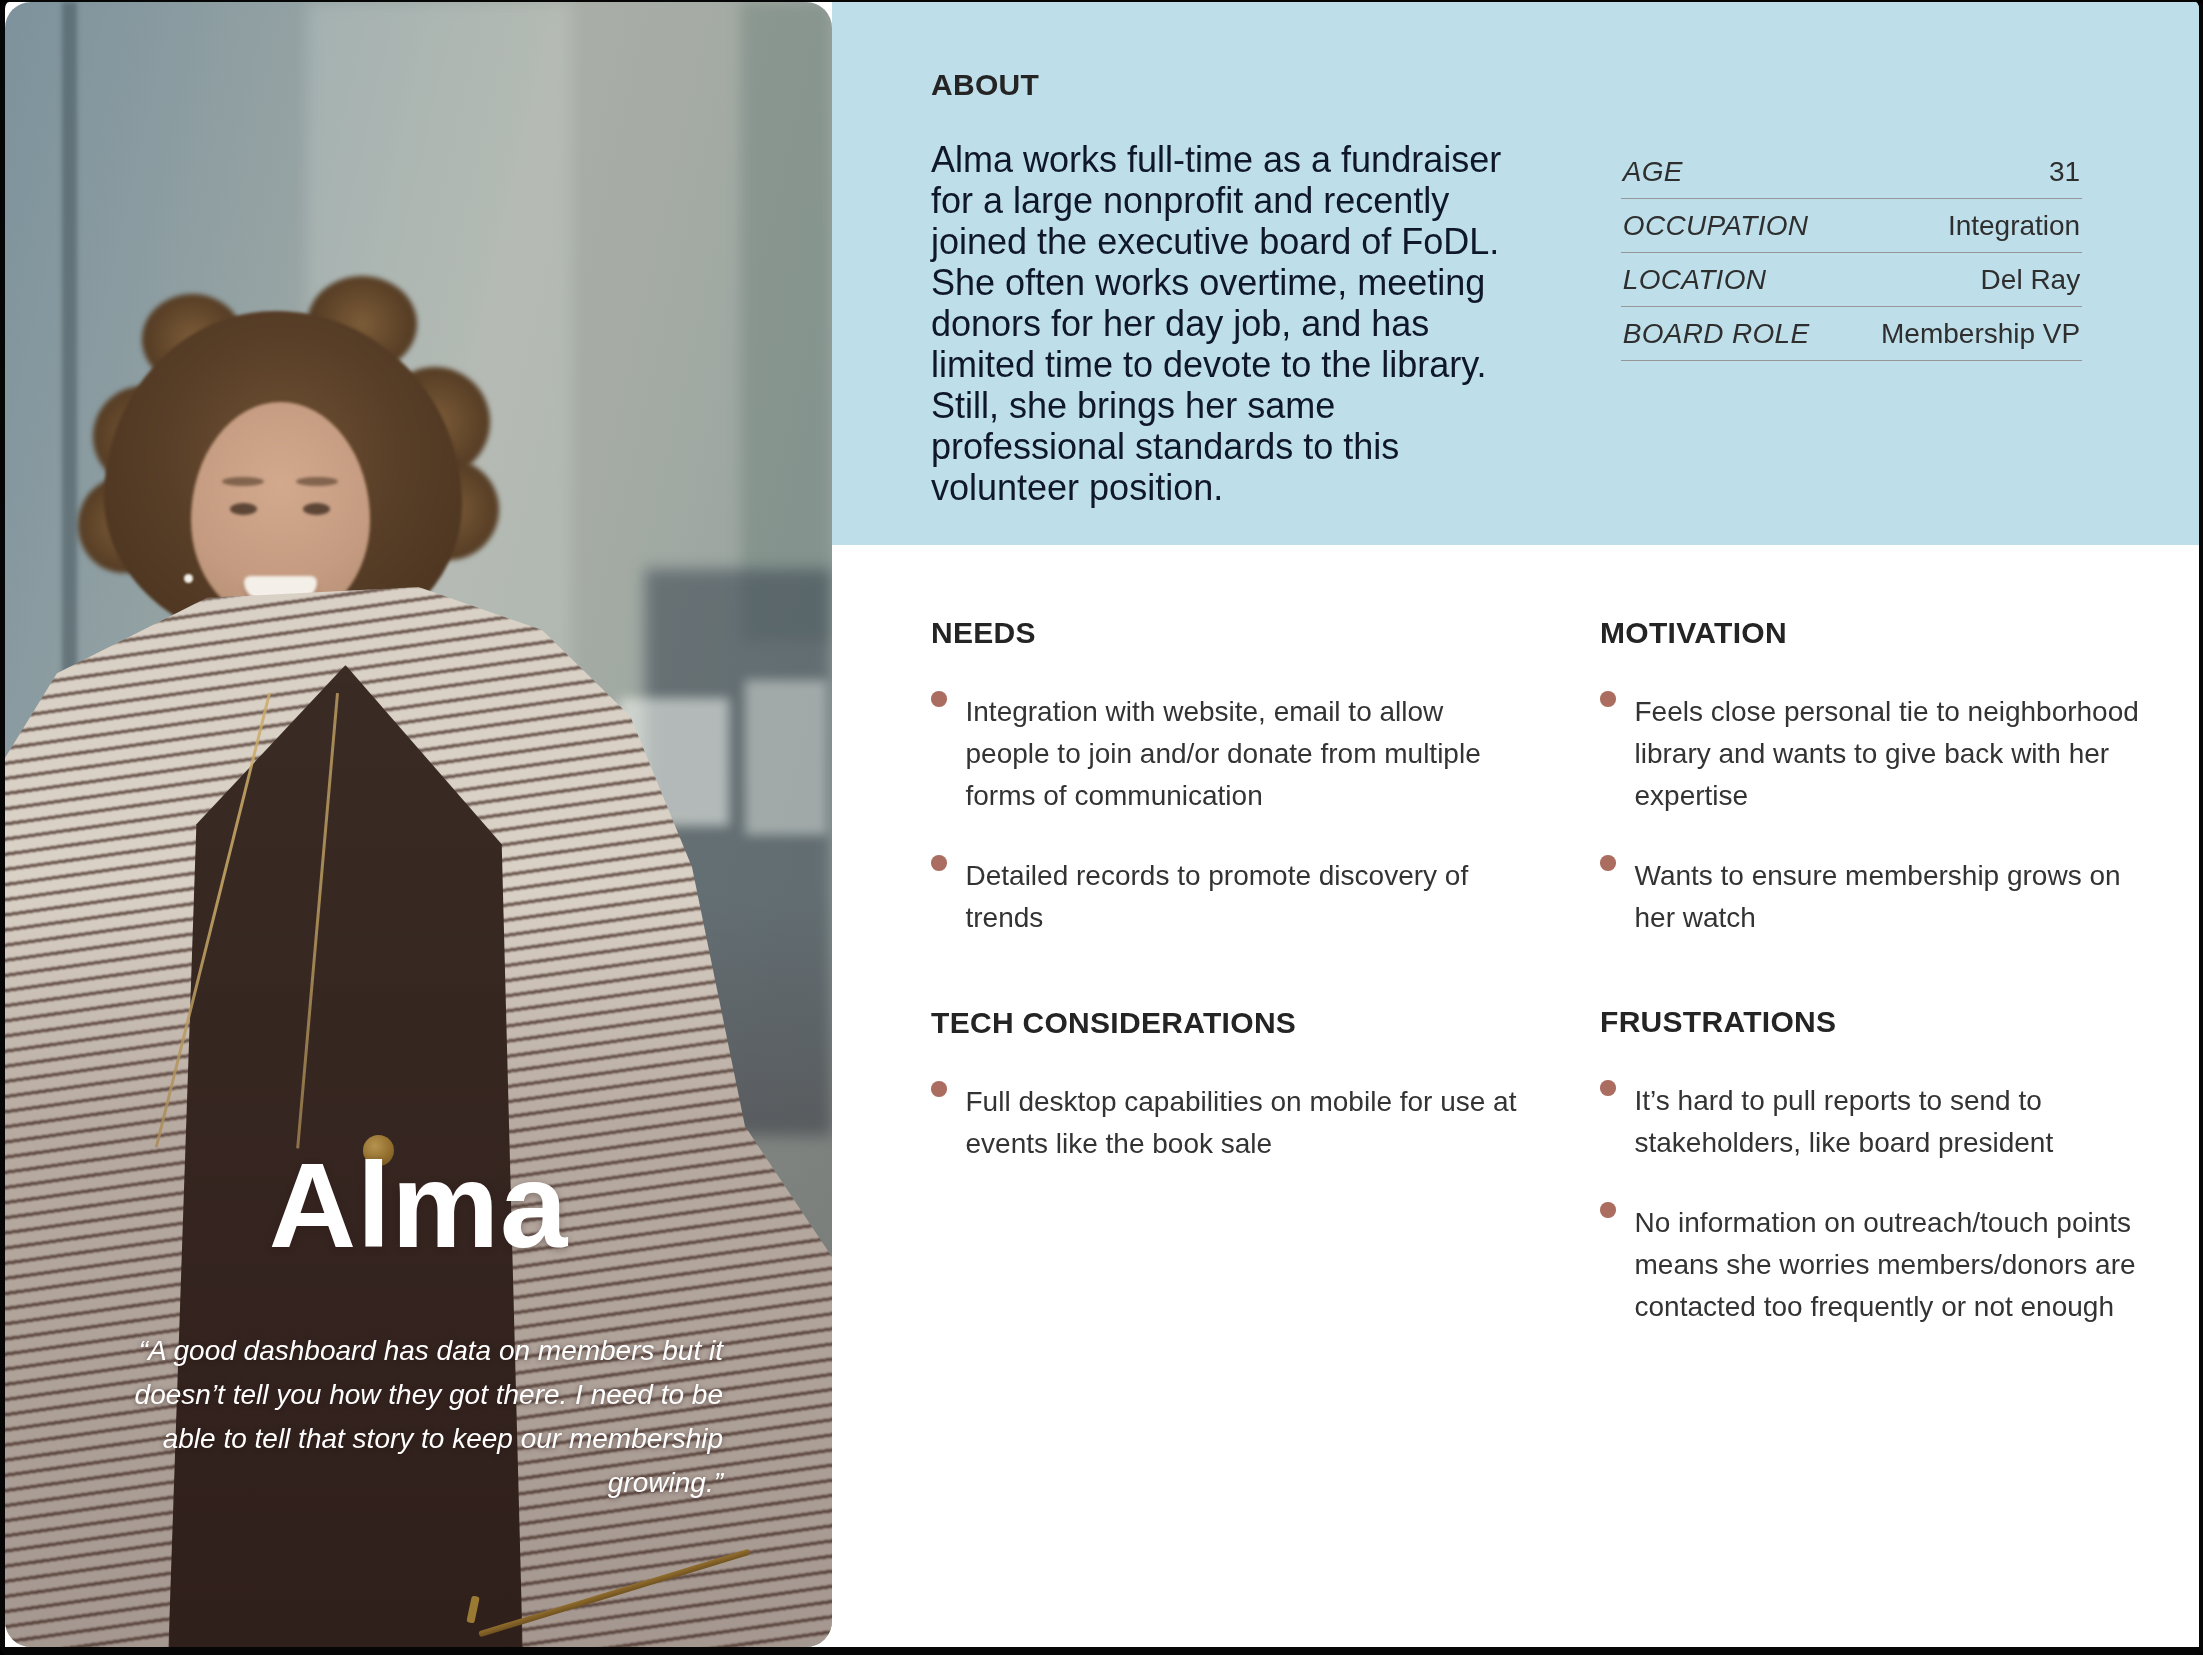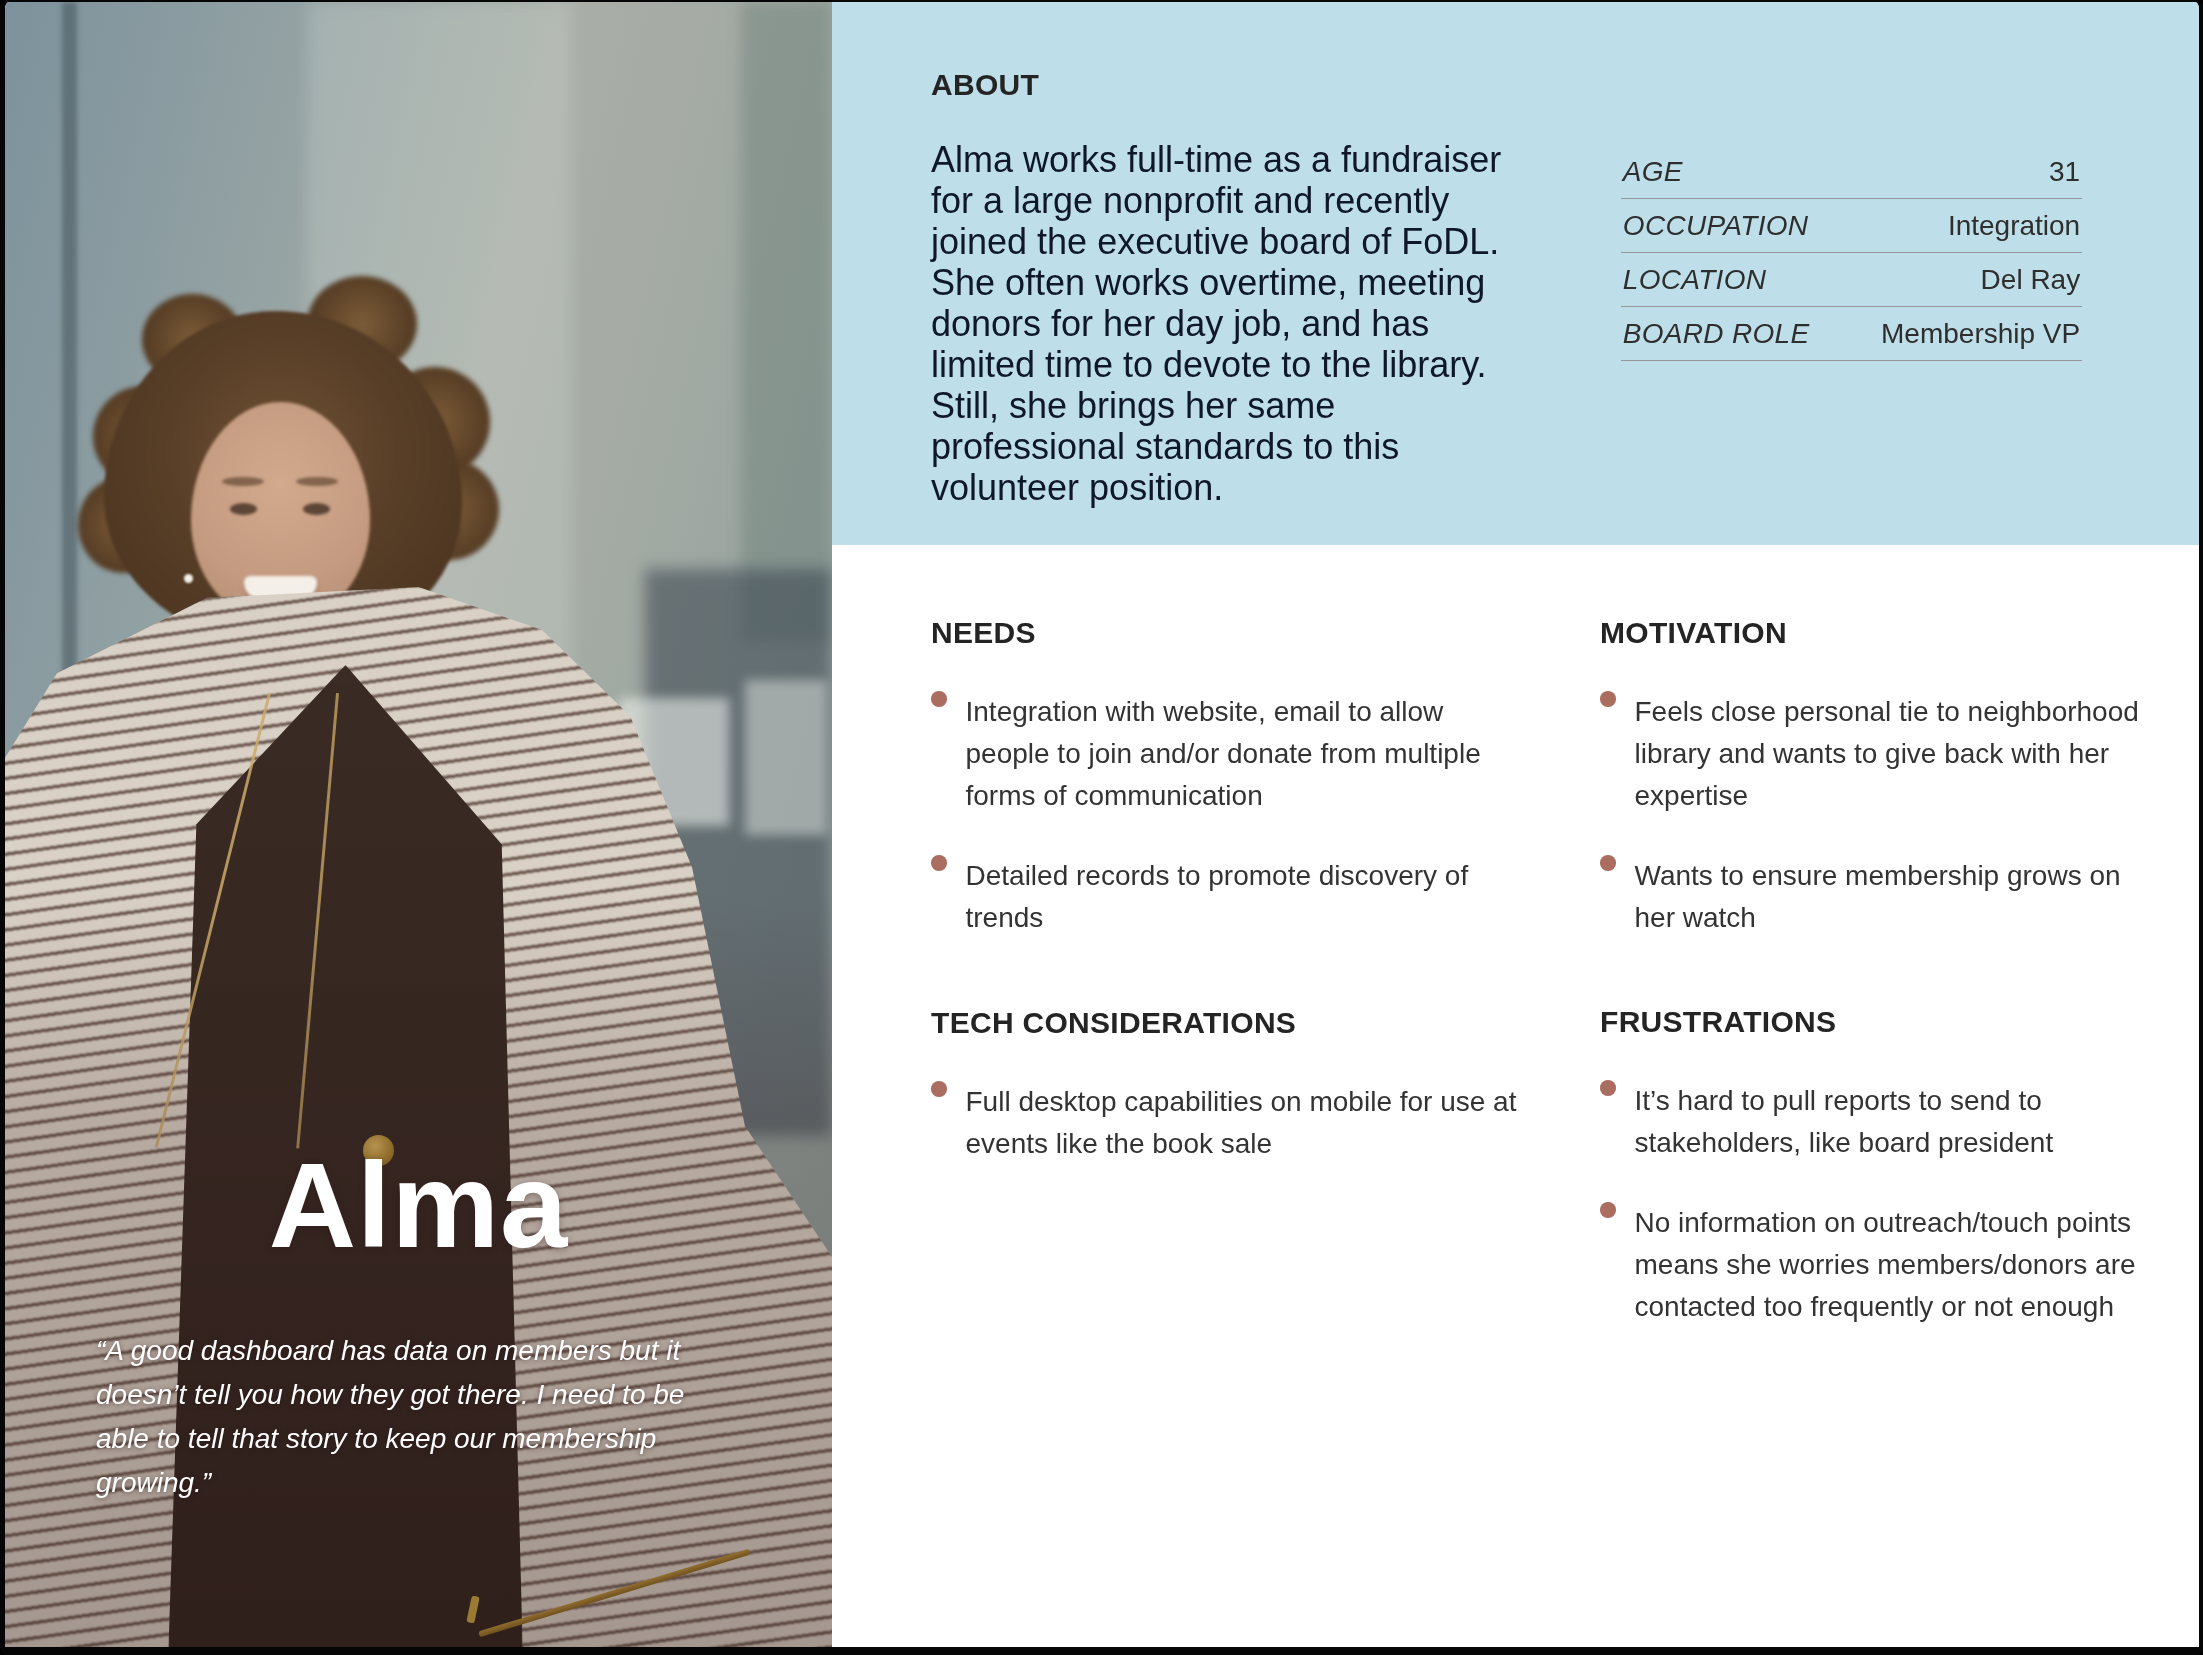--- a/index.html
+++ b/index.html
@@ -5,21 +5,21 @@
   html,body{margin:0;padding:0;background:#000;}
   *{box-sizing:border-box;}
   .canvas{
     position:relative;width:2204px;height:1656px;background:#ffffff;
     border:5.5px solid #060606;border-bottom-width:9.1px;border-top-width:2.7px;
     border-radius:9.1px;overflow:hidden;
     font-family:"Liberation Sans","DejaVu Sans",sans-serif;color:#333;
   }
   
   .photo{position:absolute;left:0;top:0;width:827px;height:100%;overflow:hidden;
-    background:linear-gradient(103deg,#7d929c 0%,#8b9ca1 16%,#9aa6a4 32%,#a9aea7 47%,#a4aba4 60%,#99a4a0 76%,#8b9997 100%);}
+    background:linear-gradient(103deg,#7d929c 0%,#8b9ca1 16%,#9aa6a4 32%,#a9aea7 47%,#a4aba4 60%,#99a4a0 76%,#8b9997 100%);border-radius:26px;}
   .ph{position:absolute;}
   .ph-mullion{left:57px;top:0;width:14.6px;height:694px;background:rgba(62,78,84,.5);filter:blur(2.7px);}
   .ph-glasspane{left:302px;top:0;width:265px;height:895px;background:rgba(225,231,226,.22);filter:blur(8.2px);}
   .ph-rightcol{left:736px;top:0;width:90px;height:640px;background:rgba(100,120,112,.38);filter:blur(6.4px);}
   .ph-reflect1{left:614px;top:696px;width:110px;height:128px;background:rgba(243,246,241,.55);filter:blur(5.5px);}
   .ph-reflect2{left:740px;top:678px;width:82px;height:155px;background:rgba(238,242,236,.45);filter:blur(5.5px);}
   .ph-darkright{left:640px;top:567px;width:187px;height:567px;background:rgba(56,68,78,.55);filter:blur(7.3px);}
   .ph-hair{left:99px;top:309px;width:358px;height:340px;background:radial-gradient(circle at 50% 42%,#6e5134 0%,#583e27 45%,#46301d 100%);
     border-radius:48% 52% 46% 54%/55% 57% 43% 45%;filter:blur(1.8px);}
   .ph-curl{border-radius:50%;background:radial-gradient(circle,#7c5c38 0%,#553c24 70%);filter:blur(2.7px);}
@@ -49,21 +49,21 @@
   .ph-chain2{left:331px;top:691px;width:2.7px;height:457px;background:rgba(203,170,104,.75);transform:rotate(5deg);transform-origin:top left;}
   .ph-pendant{left:358px;top:1133px;width:31px;height:31px;border-radius:50%;
     background:radial-gradient(circle at 38% 35%,#d8b35c 0%,#a8822f 60%,#7c5d1e 100%);}
   .ph-zipper{left:468px;top:1588px;width:283px;height:6.4px;background:linear-gradient(#bb9136,#8a6a20);transform:rotate(-17deg);border-radius:2.7px;}
   .ph-zipperpull{left:464px;top:1594px;width:8.2px;height:27.4px;background:#c9a43e;border-radius:2.7px;transform:rotate(12deg);}
   .ph-dim{left:0;top:0;width:100%;height:100%;
     background:linear-gradient(to bottom,rgba(60,35,32,0) 54%,rgba(60,35,32,.22) 68%,rgba(52,30,28,.32) 100%);}
   .name{position:absolute;left:0;top:1140px;width:827px;text-align:center;
     font-size:121px;font-weight:700;color:#ffffff;letter-spacing:0.9px;line-height:1.05;
     text-shadow:0 1.8px 7.3px rgba(40,20,20,.35);}
-  .quote{position:absolute;left:91px;top:1327px;width:644px;text-align:left;
+  .quote{position:absolute;left:74px;top:1327px;width:644px;text-align:right;
     font-style:italic;font-size:28px;line-height:44px;color:#ffffff;
     text-shadow:0 0.9px 5.5px rgba(40,20,20,.5);}
   
   .blue{position:absolute;left:827px;top:0;width:1377px;height:543px;background:var(--accent,#bedee9);}
   .about{position:absolute;left:99px;top:64px;width:598px;}
   .h{font-size:30px;font-weight:700;color:#242424;letter-spacing:0.3px;line-height:37px;}
   .about-body{margin-top:36px;font-size:36px;line-height:41px;color:#0f172a;}
   .facts{position:absolute;left:789px;top:143px;width:461px;}
   .fact-row{display:flex;justify-content:space-between;align-items:baseline;
     border-bottom:1.8px solid var(--rule,#97979b);padding:11px 1.8px 10px 1.8px;}

